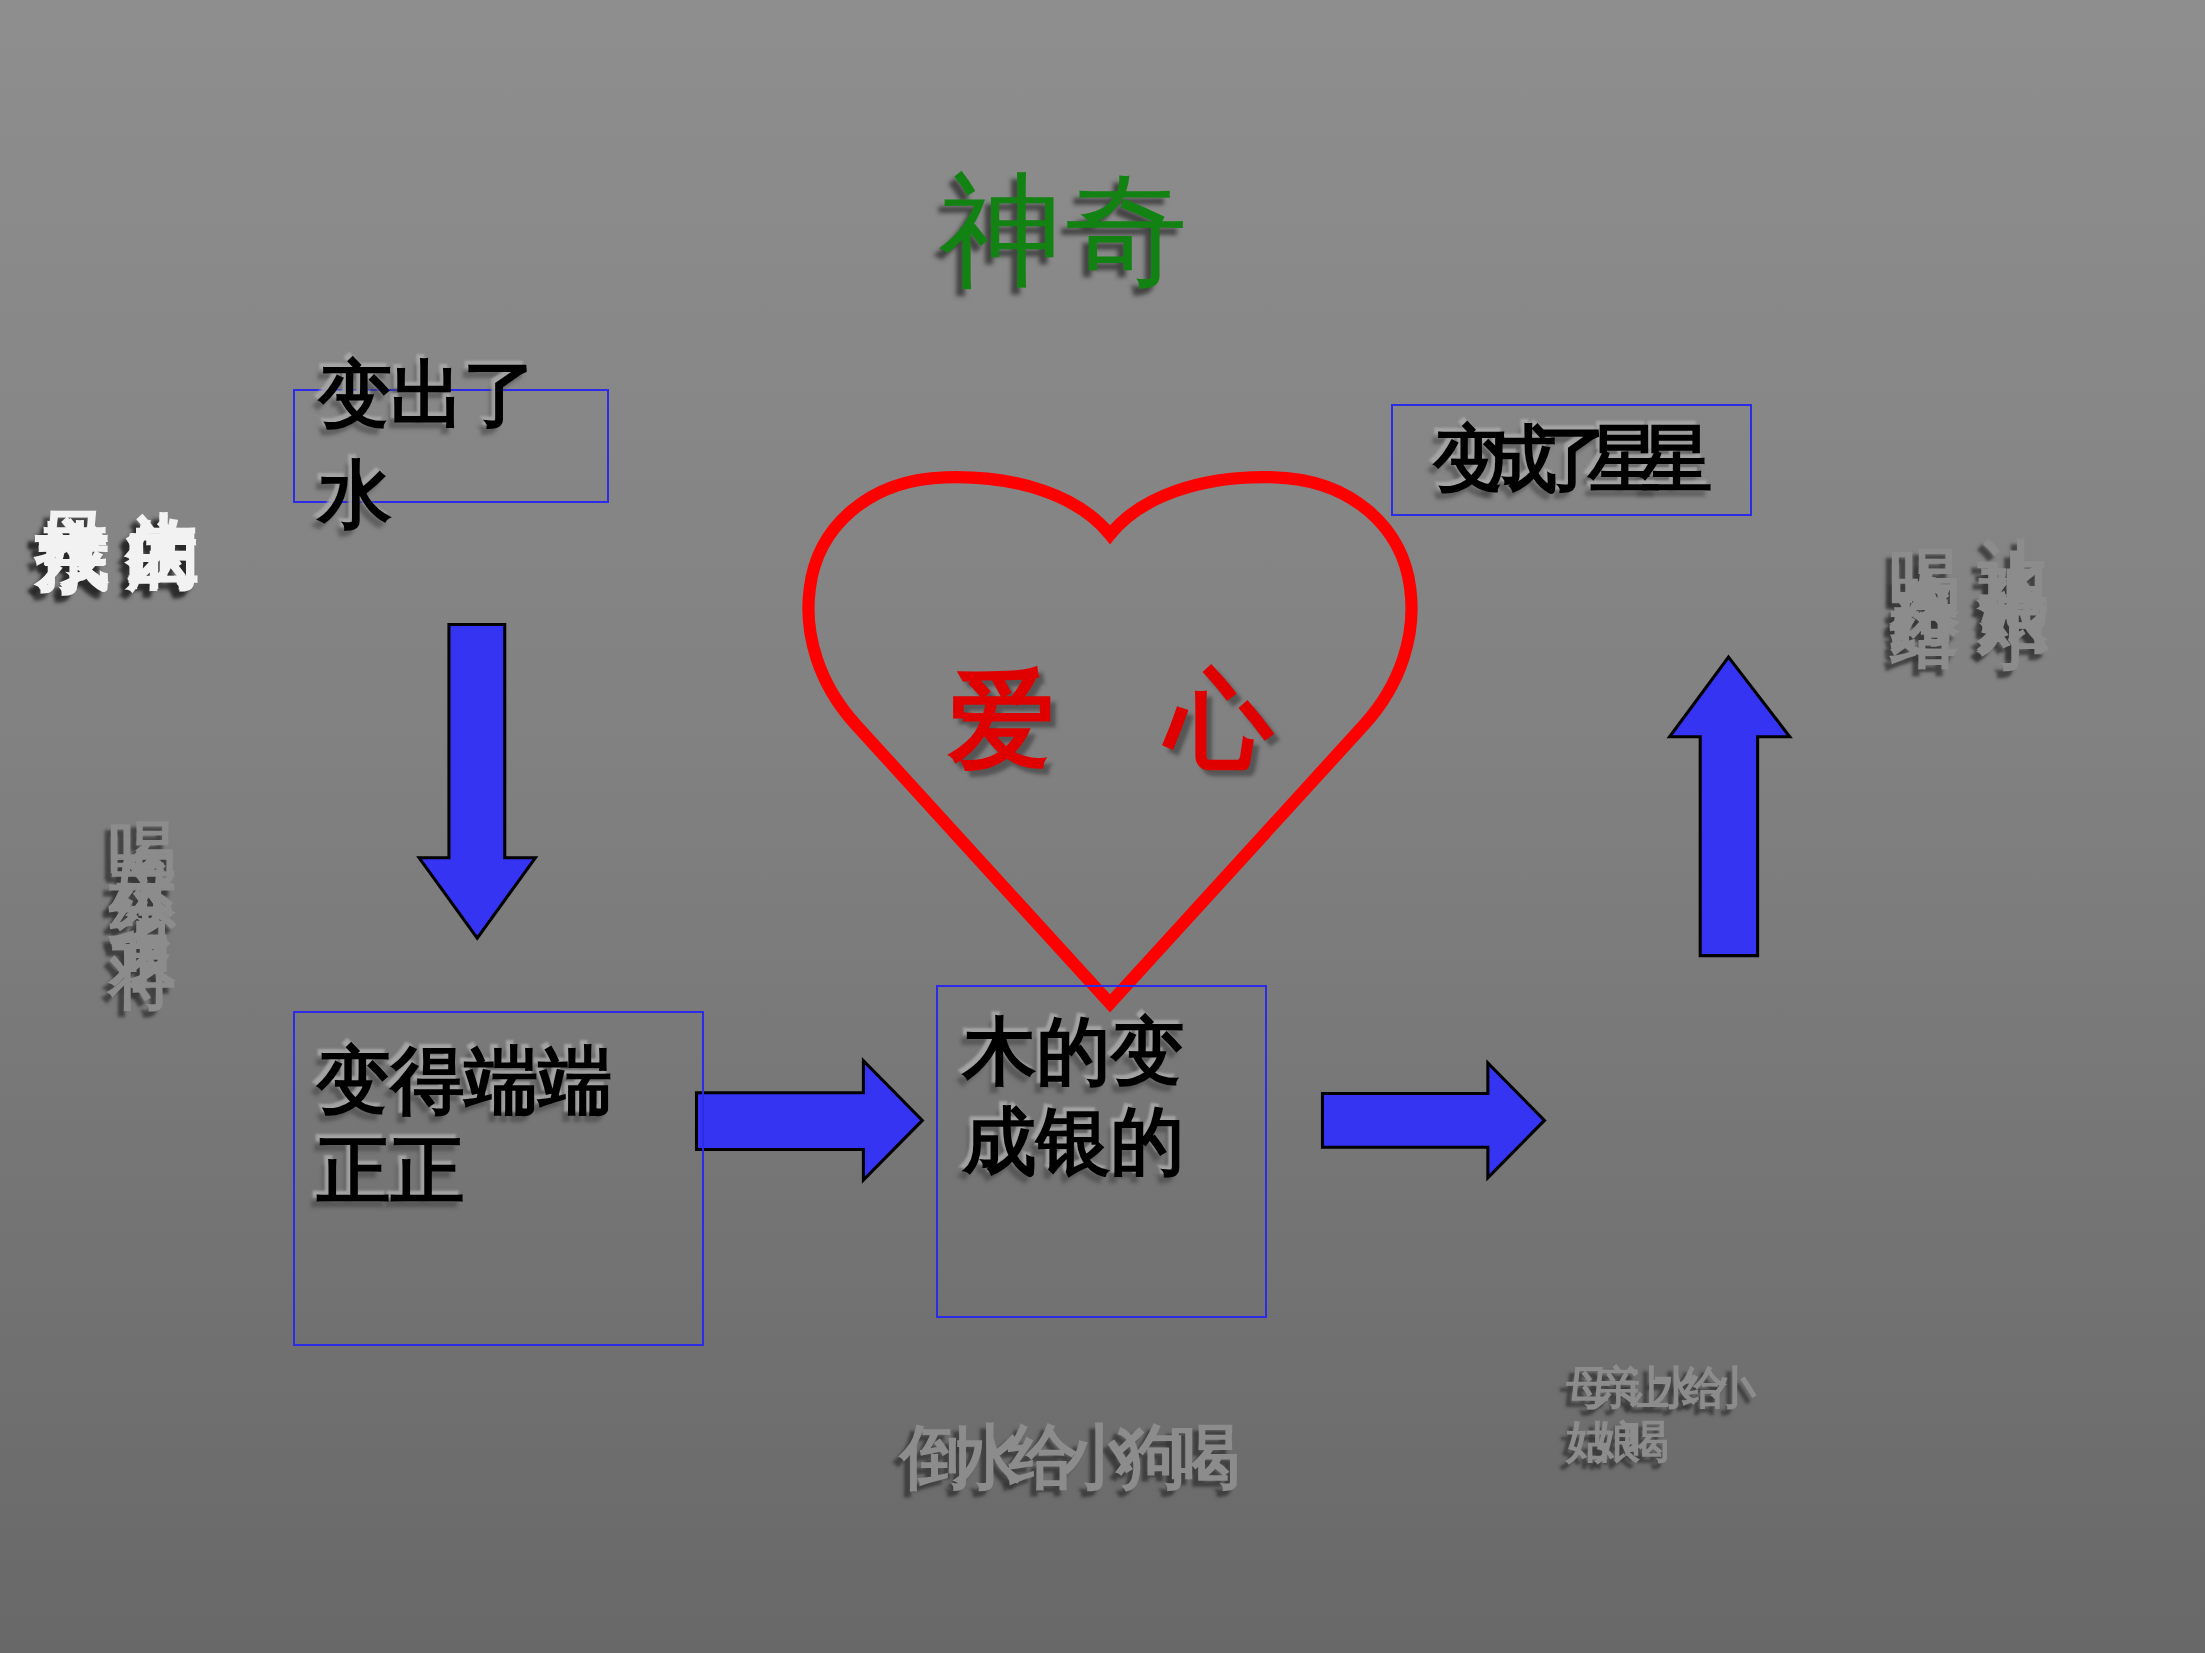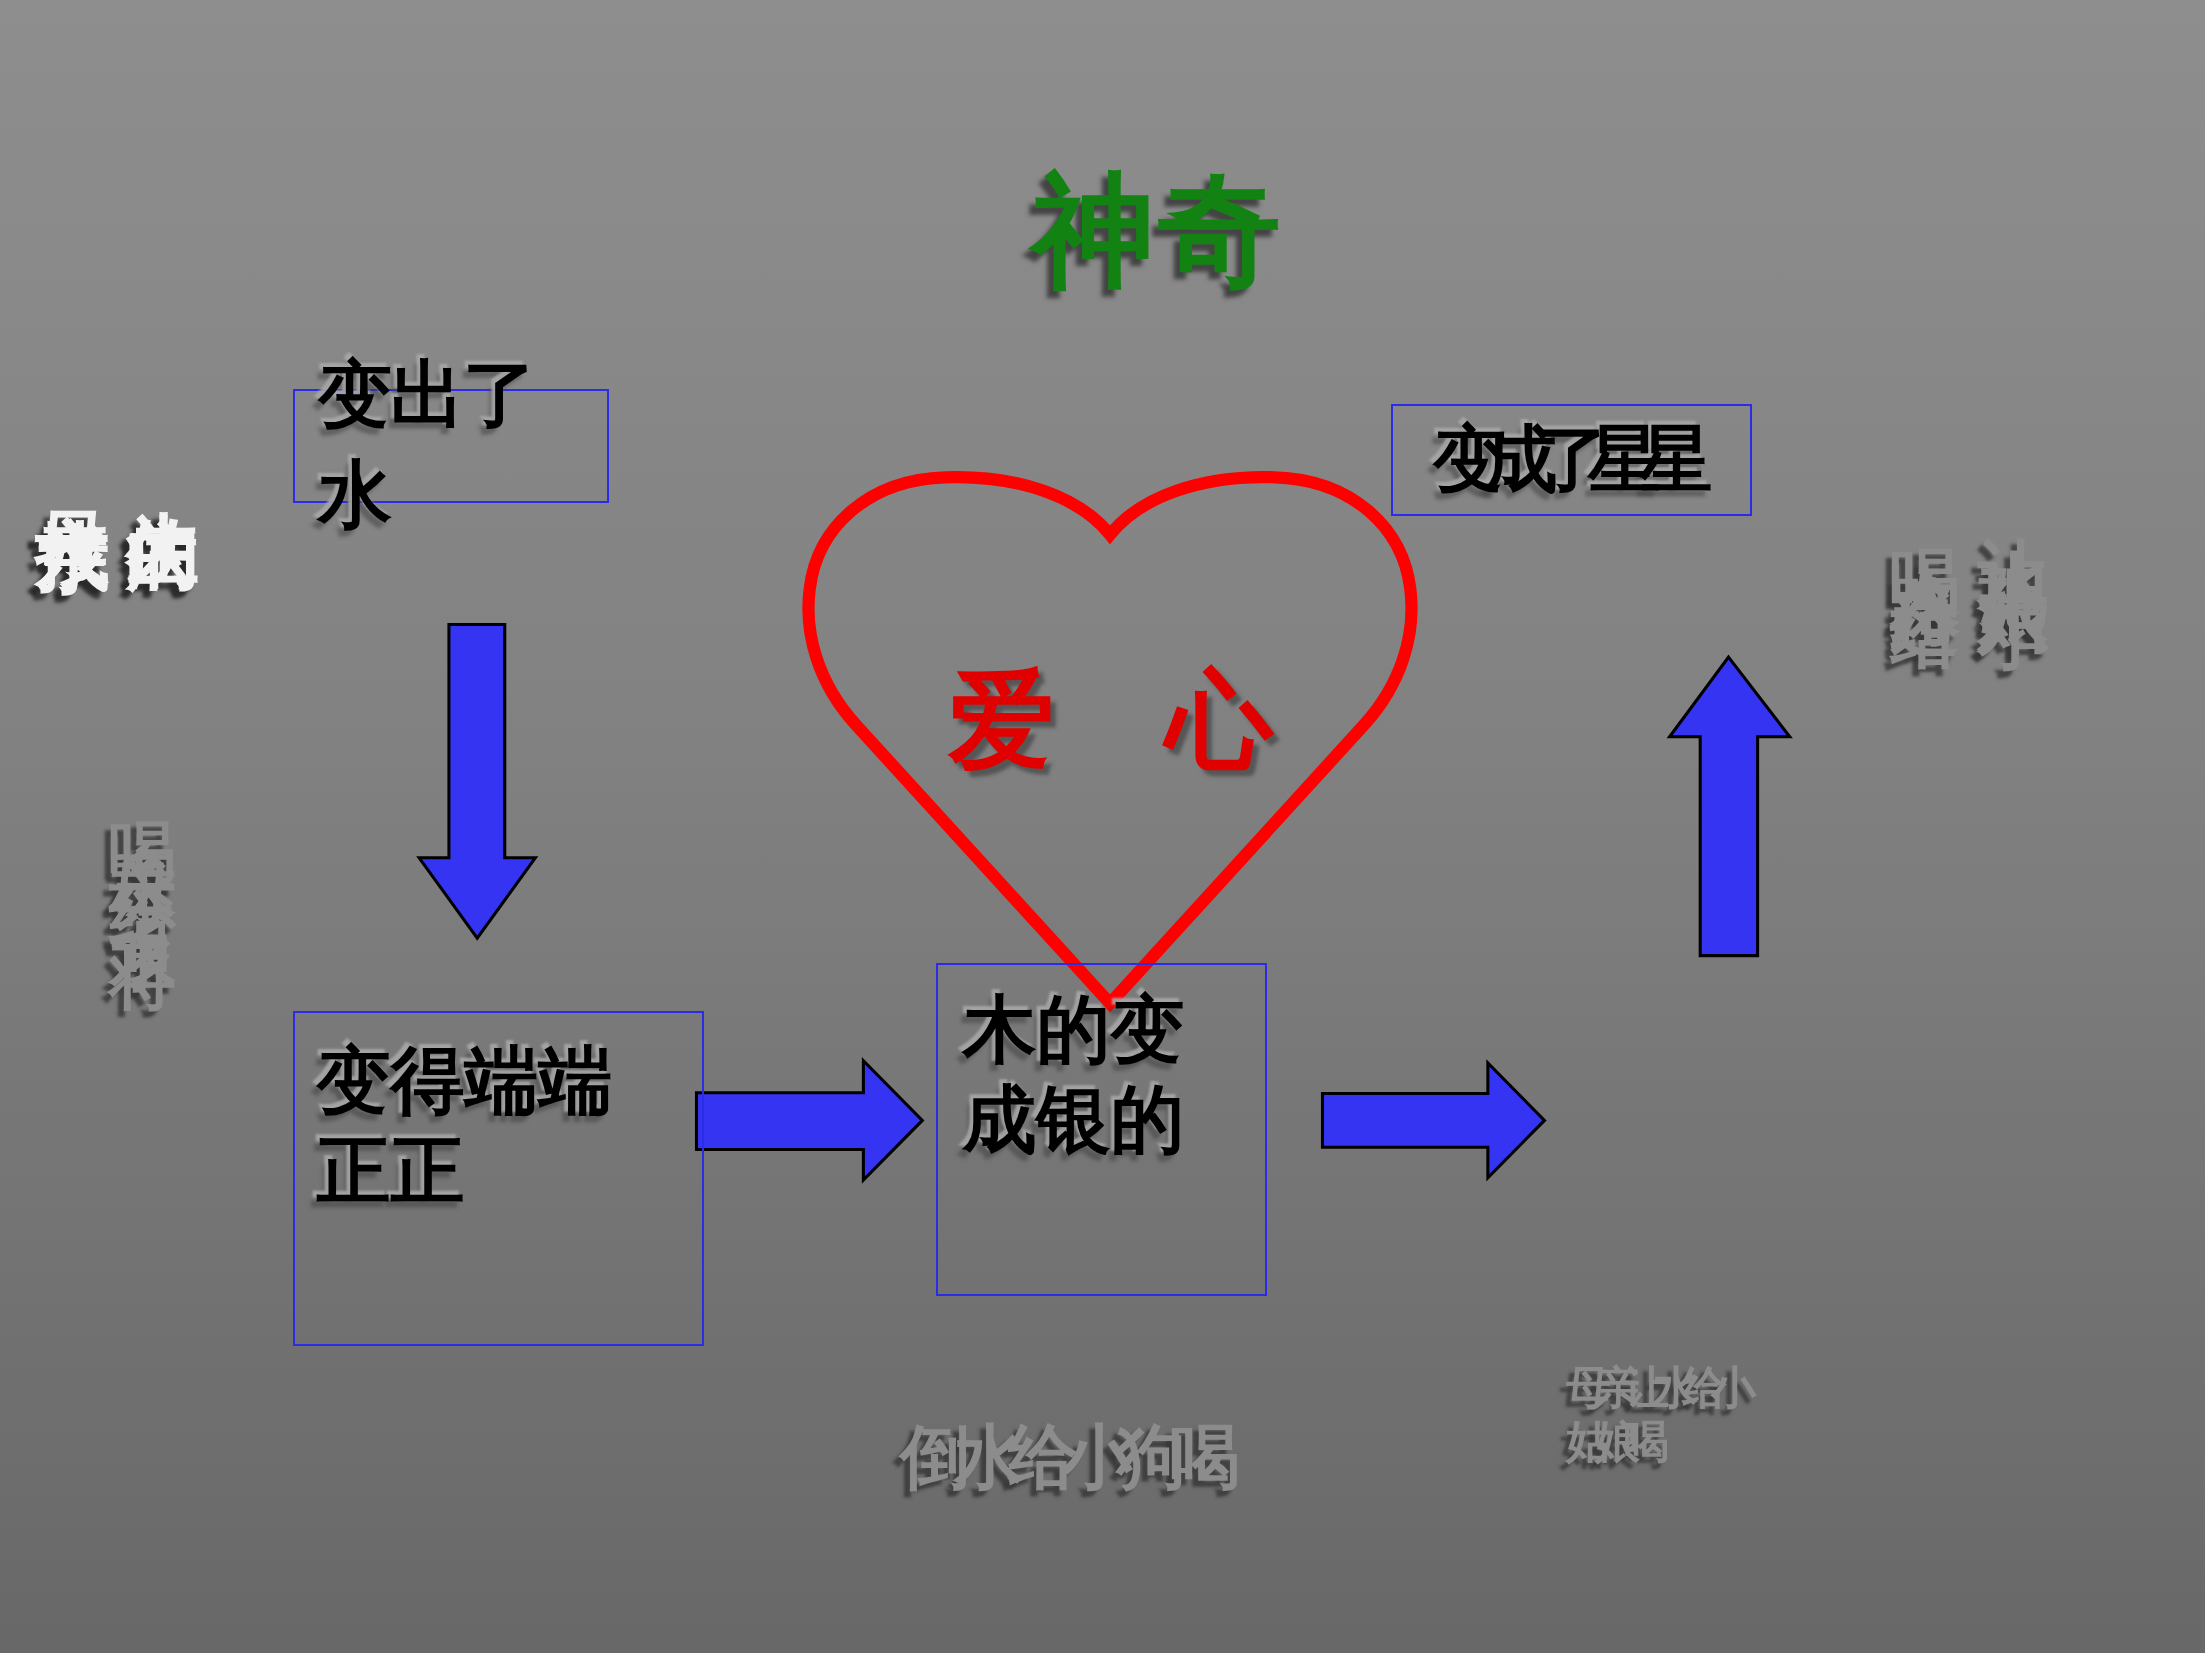--- a/index.html
+++ b/index.html
@@ -3,34 +3,34 @@
 <meta charset="utf-8">
 <style>
   html,body { margin:0; padding:0; }
   .slide {
     position:relative; width:2205px; height:1654px; overflow:hidden;
     background:linear-gradient(180deg,#8e8e8e 0%, #818181 45%, #686868 100%);
     font-family:"Liberation Serif","DejaVu Serif",serif;
   }
   .abs { position:absolute; }
   .title {
-    left:978px; top:150px; width:360px; text-align:center;
-    font-size:123px; font-weight:bold; color:#128312; letter-spacing:3.1px;
+    left:939px; top:150px; width:360px; 
+    font-size:123px; font-weight:normal; color:#128312; letter-spacing:3.1px;
     text-shadow:-6.1px 6.9px 4.6px rgba(55,55,55,0.85);
     white-space:nowrap;
   }
   .bluebox {
     border:2.3px solid #2B2BE8; box-sizing:border-box;
     color:#000; font-weight:bold;
     text-shadow:-3.8px -3.8px 2.3px rgba(168,168,168,0.9), -5.4px 6.1px 3.8px rgba(60,60,60,0.5);
   }
   .box-top-left   { left:293px;  top:389px;  width:316px; height:114px; display:flex; align-items:center; padding-left:23px; font-size:74px; letter-spacing:-1.5px; }
   .box-top-right  { left:1391px; top:404px;  width:361px; height:112px; display:flex; align-items:center; padding-left:40px; font-size:73px; letter-spacing:-21.4px; }
   .box-bot-left   { left:293px;  top:1011px; width:411px; height:335px; padding:23px 0 0 21.4px; font-size:74px; line-height:1.22; }
-  .box-bot-mid    { left:936px; top:963px; width:331px; height:333px; padding:20px 0 0 24.5px; font-size:74px; line-height:1.22; }
+  .box-bot-mid    { left:936px; top:985px; width:331px; height:333px; padding:20px 0 0 24.5px; font-size:74px; line-height:1.22; }
   .box-bot-right  { left:1577px; top:1012px; width:360px; height:333px; padding:18.4px 0 0 20px; font-size:73px; line-height:1.24; letter-spacing:-3.1px; }
   .v-text { writing-mode:vertical-rl; text-orientation:upright; font-weight:bold; white-space:nowrap; }
   .wm-white { color:#F2F2F2; font-size:74px; letter-spacing:3.1px; text-shadow:-6.9px 6.9px 3.8px rgba(40,40,40,0.8); }
   .wm-left-outer { left:23px;  top:452px; }
   .wm-left-inner { left:113px; top:450px; }
   .wm-gray { color:#8C8C8C; font-weight:bold; text-shadow:-6.1px 6.1px 3.1px rgba(55,55,55,0.85); white-space:nowrap; }
   .wm-left-lower  { left:98px;  top:892px; font-size:67px; letter-spacing:-20.7px; }
   .wm-right-inner { left:1878px; top:545px;  font-size:70px; letter-spacing:-13px; }
   .wm-right-outer { left:1966px; top:545px;  font-size:70px; letter-spacing:-13px; }
   .wm-bottom-mid   { left:868px; top:1411px; font-size:70px; letter-spacing:-16px;margin-left:32px; }

